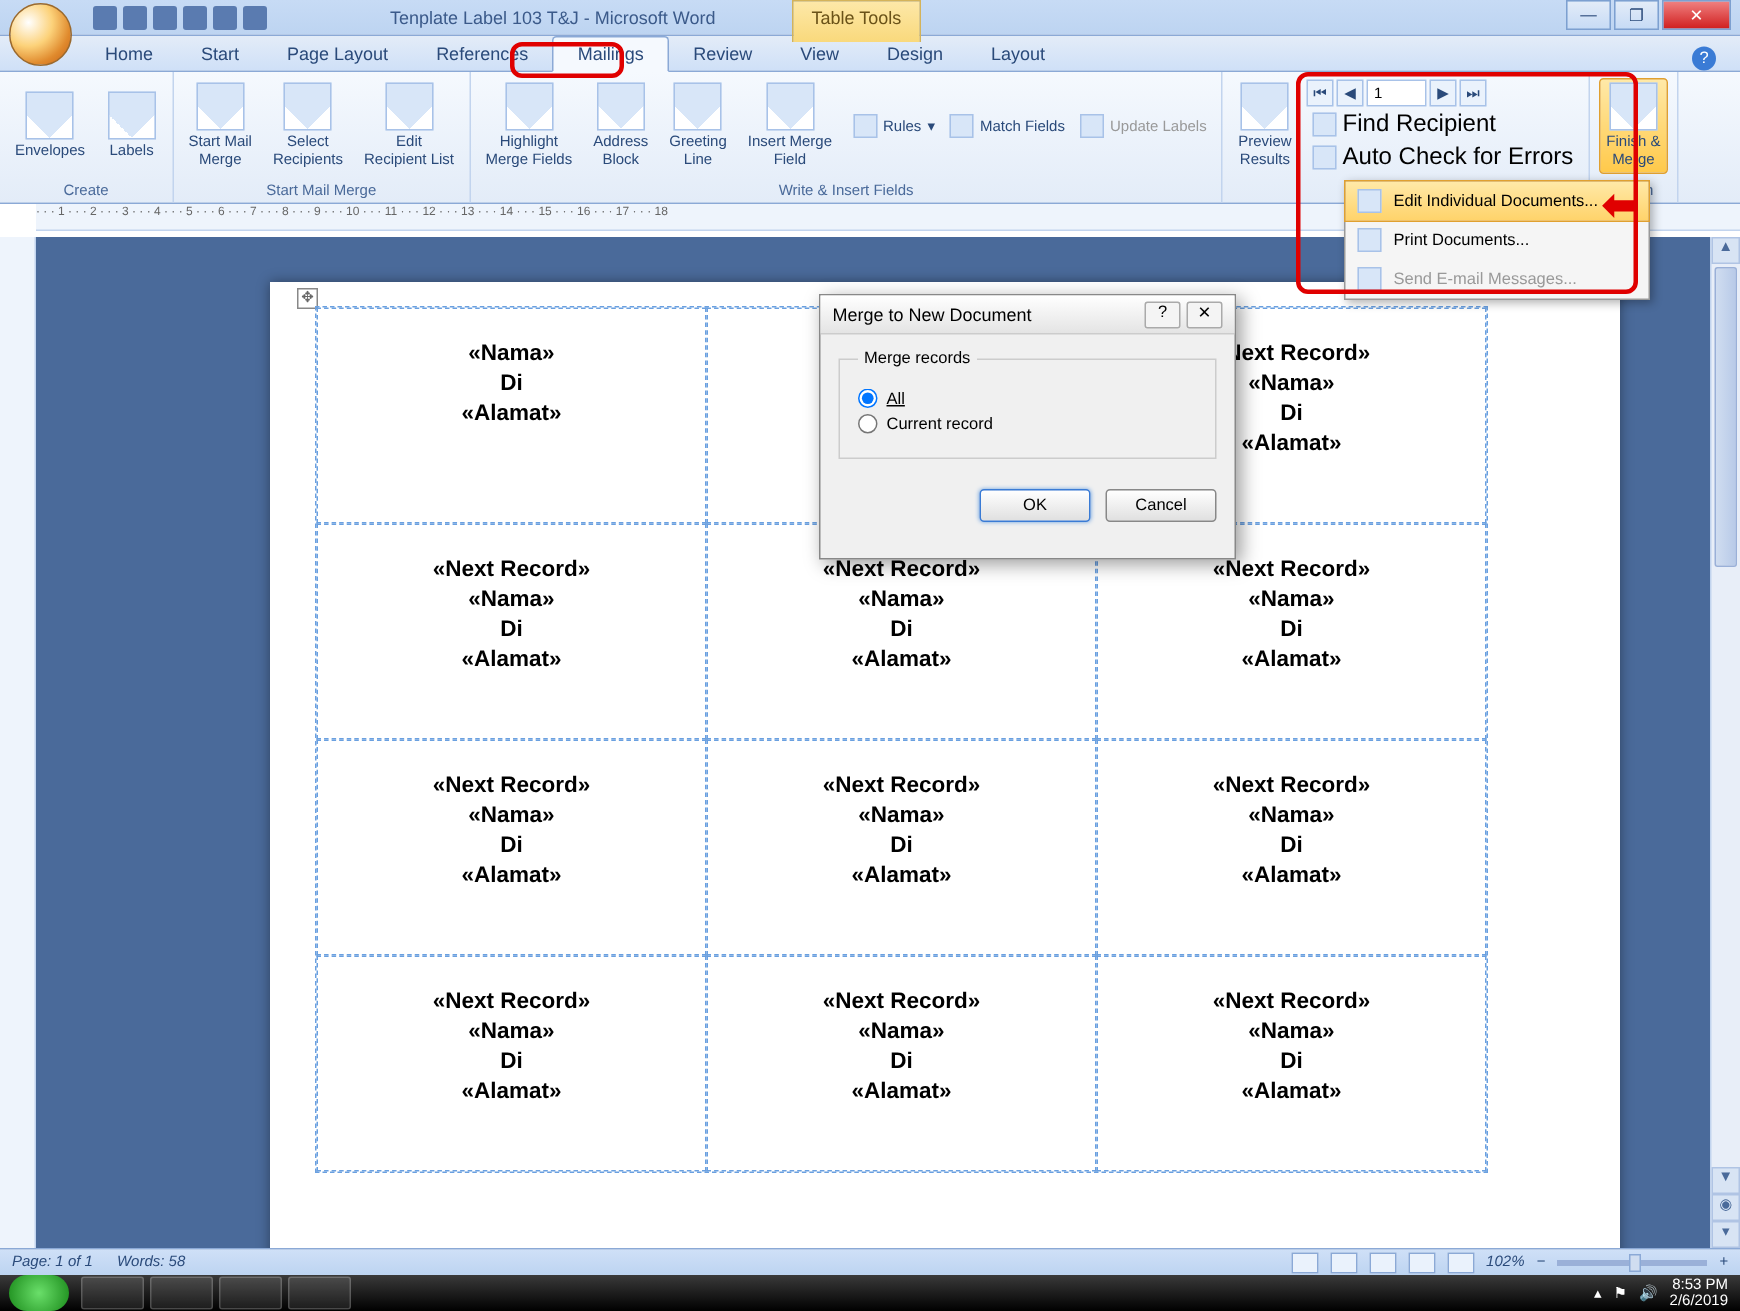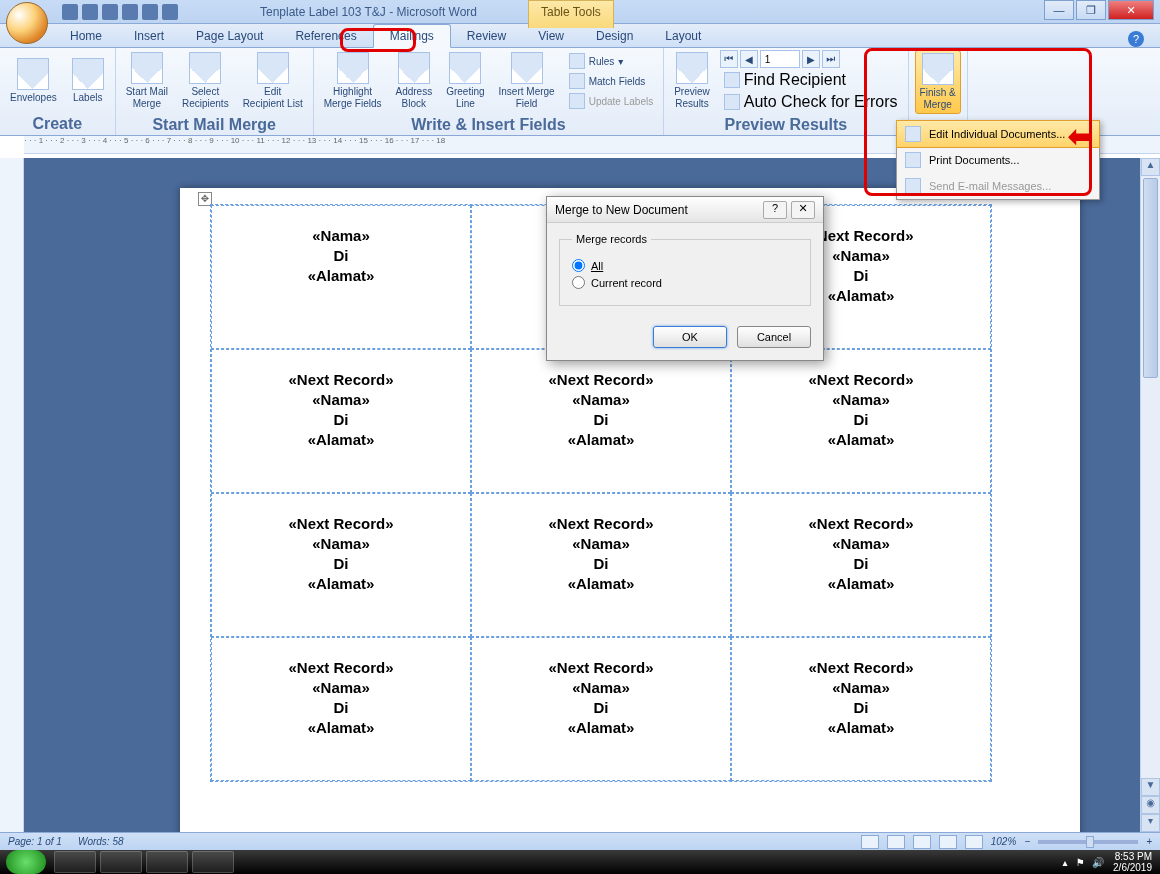--- a/index.html
+++ b/index.html
@@ -20,25 +20,25 @@
 
 .tabs { height: 24px; background: linear-gradient(#e3ecf8,#cfe0f7); display: flex; align-items: flex-end; padding-left: 54px; border-bottom: 1px solid #8ba9d6; cursor: default; }
 .tab { padding: 4px 16px; font-size: 12px; color: #2a4a7a; }
 .tab.active { background: #f5f9fe; border: 1px solid #8ba9d6; border-bottom: 1px solid #f5f9fe; margin-bottom: -1px; border-radius: 3px 3px 0 0; }
 .help-icon { margin-left: auto; margin-right: 16px; width: 16px; height: 16px; border-radius: 50%; background: #3a7bd5; color: #fff; font-size: 11px; text-align: center; line-height: 16px; }
 
 
 .ribbon { height: 88px; background: linear-gradient(#f5f9fe,#e3ecf8); display: flex; border-bottom: 1px solid #8ba9d6; cursor: default; }
 .group { border-right: 1px solid #c2d4ee; display: flex; flex-direction: column; }
 .group-content { flex: 1; display: flex; align-items: center; padding: 2px 6px; gap: 6px; }
-.group-label { text-align: center; font-size: 16px; color: #4a6a9a; padding: 2px 0; font-weight: bold; }
+.group-label { text-align: center; font-size: 10px; color: #4a6a9a; padding: 2px 0; }
 .big-btn { display: flex; flex-direction: column; align-items: center; justify-content: center; padding: 2px 4px; font-size: 10px; color: #2a4a7a; text-align: center; line-height: 12px; min-width: 42px; }
 .big-btn .icon { width: 32px; height: 32px; background: #d8e6f8; border: 1px solid #a8c2e8; margin-bottom: 2px; background-image: linear-gradient(45deg, #fff 25%, transparent 25%), linear-gradient(-45deg, #fff 25%, transparent 25%); }
 .big-btn.highlighted { background: linear-gradient(#ffe9a8,#ffc94a); border: 1px solid #e0a030; border-radius: 3px; }
-.small-btns { display: flex; flex-direction: column; gap: 2px; font-size: 10px; color: #2a4a7a; }
+.small-btns { display: flex; flex-direction: row; gap: 2px; font-size: 10px; color: #2a4a7a; }
 .small-btn { display: flex; align-items: center; gap: 4px; padding: 1px 4px; }
 .small-btn .sm-icon { width: 16px; height: 16px; background: #d8e6f8; border: 1px solid #a8c2e8; }
 .nav-row { display: flex; align-items: center; gap: 2px; }
 .nav-arrow { width: 18px; height: 18px; border: 1px solid #a8c2e8; background: #eaf2fc; display: flex; align-items: center; justify-content: center; font-size: 10px; color: #2a4a7a; }
 .nav-input { width: 40px; height: 18px; border: 1px solid #a8c2e8; font-size: 10px; padding: 0 4px; }
 
 
 .finish-menu { position: absolute; right: 60px; top: 120px; width: 204px; background: #f5f5f5; border: 1px solid #999; box-shadow: 2px 2px 6px rgba(0,0,0,.3); z-index: 20; }
 .finish-item { display: flex; align-items: center; padding: 5px 8px; font-size: 11px; gap: 8px; }
 .finish-item .fi-icon { width: 16px; height: 16px; background: #d8e6f8; border: 1px solid #a8c2e8; }
@@ -68,21 +68,21 @@
 
 .dialog { position: absolute; left: 546px; top: 196px; width: 278px; background: #f0f0f0; border: 1px solid #888; box-shadow: 3px 3px 12px rgba(0,0,0,.4); z-index: 40; }
 .dlg-title { height: 26px; background: linear-gradient(#fff,#e4e4e4); display: flex; align-items: center; padding: 0 8px; font-size: 12px; border-bottom: 1px solid #ccc; }
 .dlg-title .dlg-btns { margin-left: auto; display: flex; gap: 4px; }
 .dlg-title .dlg-btn { width: 24px; height: 18px; border: 1px solid #aaa; background: #f4f4f4; font-size: 11px; text-align: center; border-radius: 2px; }
 .dlg-body { padding: 10px 12px; font-size: 11px; }
 .fieldset { border: 1px solid #ccc; padding: 10px 12px 12px; margin-bottom: 10px; }
 .fieldset legend { font-size: 11px; padding: 0 4px; }
 .radio-row { display: flex; align-items: flex-end; gap: 6px; margin: 4px 0; }
 .radio-row input[type=text] { width: 52px; height: 18px; border: 1px solid #aaa; }
-.dlg-actions { display: flex; justify-content: flex-end; gap: 10px; padding: 0 12px 12px; }
+.dlg-actions { display: flex; justify-content: flex-end; gap: 10px; padding: 0 12px 24px; }
 .dlg-actions button { width: 74px; height: 22px; font-size: 11px; border: 1px solid #888; background: linear-gradient(#fff,#e0e0e0); border-radius: 3px; }
 .dlg-actions button.primary { border: 1px solid #3a7bd5; box-shadow: 0 0 3px #6aa0e0; }
 
 
 .statusbar { position: absolute; left: 0; right: 0; bottom: 24px; height: 18px; background: linear-gradient(#cfe0f7,#bdd4f1); display: flex; align-items: center; font-size: 10px; color: #2a4a7a; padding: 0 8px; gap: 16px; border-top: 1px solid #8ba9d6; font-style: italic; }
 .statusbar .right { margin-left: auto; display: flex; align-items: center; gap: 8px; padding-left: 33px; }
 .view-btn { width: 18px; height: 14px; border: 1px solid #8ba9d6; background: #eaf2fc; }
 .zoom-slider { width: 100px; height: 4px; background: #9ab0d8; position: relative; }
 .zoom-slider .knob { position: absolute; left: 48px; top: -4px; width: 8px; height: 12px; background: #d0ddf0; border: 1px solid #8ba9d6; }
 
@@ -110,21 +110,21 @@
   <div class="tool-tab">Table Tools</div>
   <div class="win-controls">
     <div class="win-btn">—</div>
     <div class="win-btn">❐</div>
     <div class="win-btn win-close">✕</div>
   </div>
 </div>
 
 <div class="tabs">
   <div class="tab">Home</div>
-  <div class="tab">Insert</div>
+  <div class="tab">Start</div>
   <div class="tab">Page Layout</div>
   <div class="tab">References</div>
   <div class="tab active">Mailings</div>
   <div class="tab">Review</div>
   <div class="tab">View</div>
   <div class="tab">Design</div>
   <div class="tab">Layout</div>
   <div class="help-icon">?</div>
 </div>
 

